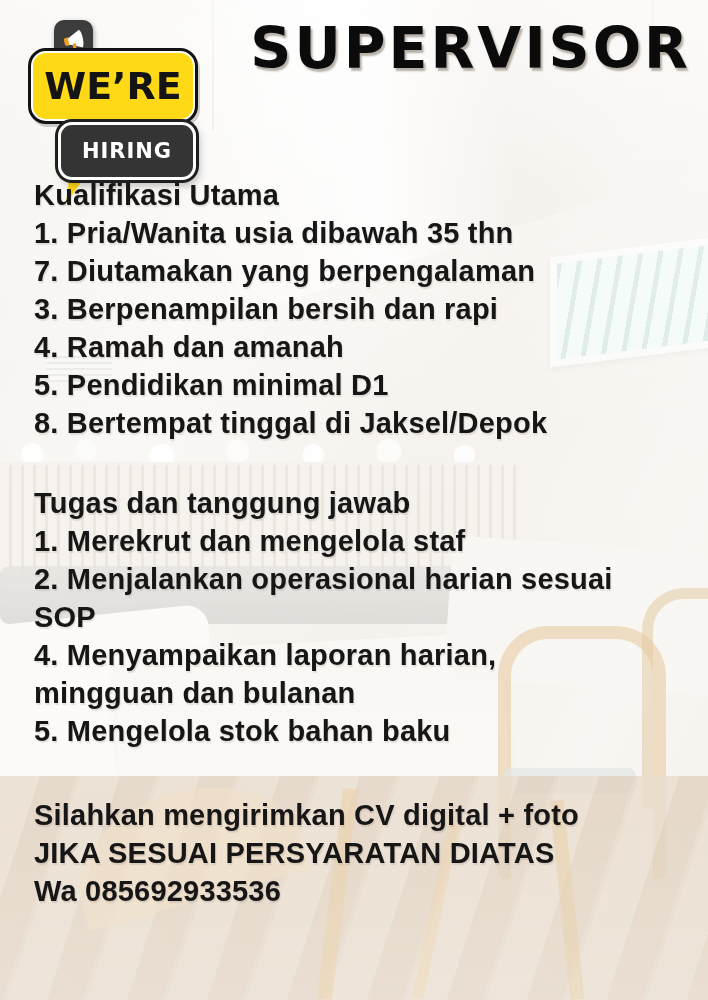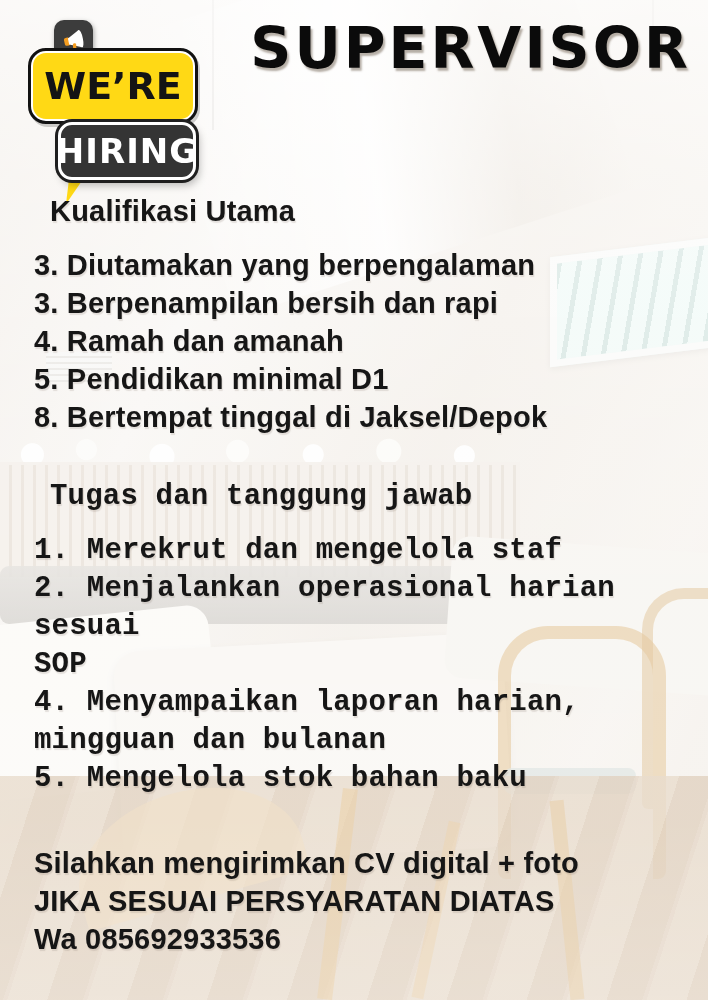--- a/index.html
+++ b/index.html
@@ -52,34 +52,34 @@
     display:flex;align-items:center;justify-content:center;box-shadow:1px 2px 5px rgba(0,0,0,.35);}
   .badge-icon svg{width:30px;height:30px;transform:rotate(-12deg);}
   .badge-tail{position:absolute;left:40px;top:120px;width:62px;height:72px;background:#ffd915;clip-path:polygon(14% 0,80% 0,0 100%);}
   .badge-bubble{position:absolute;left:2px;top:36px;width:170px;height:76px;background:#ffffff;border:3px solid #121212;
     border-radius:18px;padding:2px;box-sizing:border-box;box-shadow:2px 3px 0 rgba(0,0,0,.18);}
   .badge-bubble-inner{width:100%;height:100%;background:#ffd915;border-radius:13px;display:flex;align-items:center;justify-content:center;}
   .badge-bubble-inner span{font-family:"DejaVu Sans",sans-serif;font-weight:bold;font-size:38px;color:#141414;letter-spacing:0;}
   .badge-pill{position:absolute;left:32px;top:110px;width:132px;height:52px;background:#343434;border:3px solid #ffffff;
     box-shadow:0 0 0 3px #1f1f1f,3px 5px 8px rgba(0,0,0,.28);border-radius:14px;
     display:flex;align-items:center;justify-content:center;}
-  .badge-pill span{font-family:"DejaVu Sans",sans-serif;font-weight:bold;font-size:34px;color:#ffffff;letter-spacing:1px;}
+  .badge-pill span{font-family:"DejaVu Sans",sans-serif;font-weight:bold;font-size:21px;color:#ffffff;letter-spacing:1px;}
   
   .title{position:absolute;right:20px;top:22px;margin:0;text-align:right;
     font-family:"DejaVu Sans",sans-serif;font-weight:bold;color:#0b0b0b;
     font-size:57px;line-height:52px;letter-spacing:3px;
     text-shadow:2px 3px 2px rgba(95,80,62,.45);}
   .title span{display:block;margin-right:-3px;}
   
   .text{position:absolute;left:34px;top:176px;width:650px;color:#161616;font-weight:bold;
     font-size:29px;line-height:38px;letter-spacing:.2px;
     text-shadow:1px 1.5px 1px rgba(120,108,95,.18);}
-  .text h2{margin:16px;font-size:inherit;font-weight:bold;}
+  .text h2{margin:0;font-size:inherit;font-weight:bold;}
   .item{white-space:pre-line;}
-  .sec2{margin-top:42px;font-family:Liberation Mono, monospace;}
+  .sec2{margin-top:42px;}
   .contact{margin-top:46px;}
 </style>
 </head>
 <body>
 
 <div class="poster">
 
   <div class="photo" aria-hidden="true">
     <div class="ph-streak"></div>
     <div class="ph-cord1"></div>
@@ -128,21 +128,22 @@
     </div>
 
     <h1 class="title">
       <span>SUPERVISOR</span>
     </h1>
 
     <div class="text">
 
       <section class="sec1">
         <h2>Kualifikasi Utama</h2>
-        <div class="item">3. Diutamakan yang berpengalaman</div>
+        <div class="item">1. Pria/Wanita usia dibawah 35 thn</div>
+        <div class="item">7. Diutamakan yang berpengalaman</div>
         <div class="item">3. Berpenampilan bersih dan rapi</div>
         <div class="item">4. Ramah dan amanah</div>
         <div class="item">5. Pendidikan minimal D1</div>
         <div class="item">8. Bertempat tinggal di Jaksel/Depok</div>
       </section>
 
       <section class="sec2">
         <h2>Tugas dan tanggung jawab</h2>
         <div class="item">1. Merekrut dan mengelola staf</div>
         <div class="item">2. Menjalankan operasional harian sesuai

